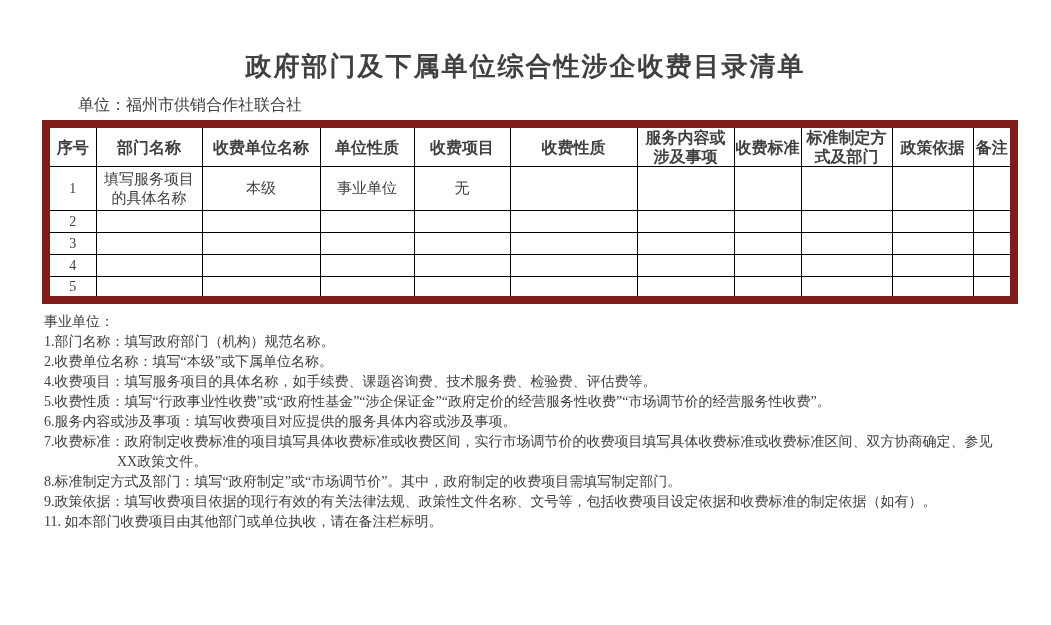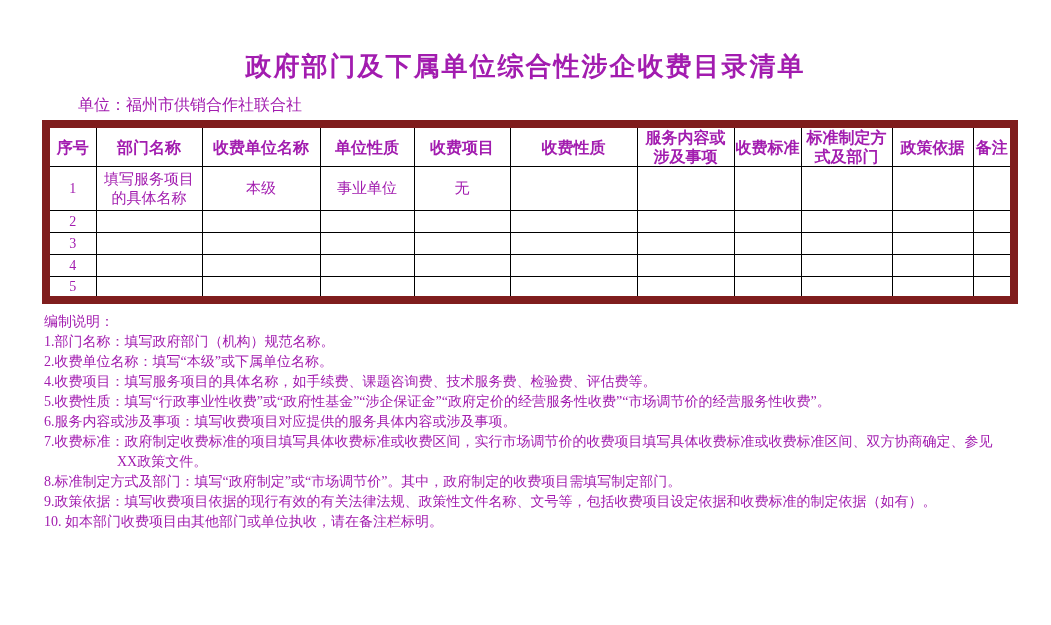--- a/index.html
+++ b/index.html
@@ -1,20 +1,20 @@
 <!DOCTYPE html>
 <html><head>
 <meta charset="utf-8">
 <style>
   html,body { margin:0; padding:0; background:#ffffff; }
   .page {
     position:relative;
     width:1051px; height:625px;
     background:#ffffff;
-    color:#a21caf;
+    color:#404040;
     overflow:hidden;
     font-family:"Liberation Sans", sans-serif;
   }
   .title {
     margin:0; padding-top:50px;
     text-align:center;
     font-family:"Liberation Sans", sans-serif;
     font-weight:bold;
     font-size:26px;
     line-height:32px;
@@ -176,27 +176,27 @@
           <td></td>
           <td></td>
           <td></td>
           <td></td>
           <td></td>
         </tr>
       </tbody>
   </table>
 
   <div class="notes">
-    <div class="notes-heading">编制说明：</div>
+    <div class="notes-heading">事业单位：</div>
     <div>
         <div class="note-item">1.部门名称：填写政府部门（机构）规范名称。</div>
         <div class="note-item">2.收费单位名称：填写“本级”或下属单位名称。</div>
         <div class="note-item">4.收费项目：填写服务项目的具体名称，如手续费、课题咨询费、技术服务费、检验费、评估费等。</div>
         <div class="note-item">5.收费性质：填写“行政事业性收费”或“政府性基金”“涉企保证金”“政府定价的经营服务性收费”“市场调节价的经营服务性收费”。</div>
         <div class="note-item">6.服务内容或涉及事项：填写收费项目对应提供的服务具体内容或涉及事项。</div>
         <div class="note-item">7.收费标准：政府制定收费标准的项目填写具体收费标准或收费区间，实行市场调节价的收费项目填写具体收费标准或收费标准区间、双方协商确定、参见XX政策文件。</div>
         <div class="note-item">8.标准制定方式及部门：填写“政府制定”或“市场调节价”。其中，政府制定的收费项目需填写制定部门。</div>
         <div class="note-item">9.政策依据：填写收费项目依据的现行有效的有关法律法规、政策性文件名称、文号等，包括收费项目设定依据和收费标准的制定依据（如有）。</div>
-        <div class="note-item">10. 如本部门收费项目由其他部门或单位执收，请在备注栏标明。</div>
+        <div class="note-item">11. 如本部门收费项目由其他部门或单位执收，请在备注栏标明。</div>
       </div>
   </div>
 
 </div>
 
 </body></html>

